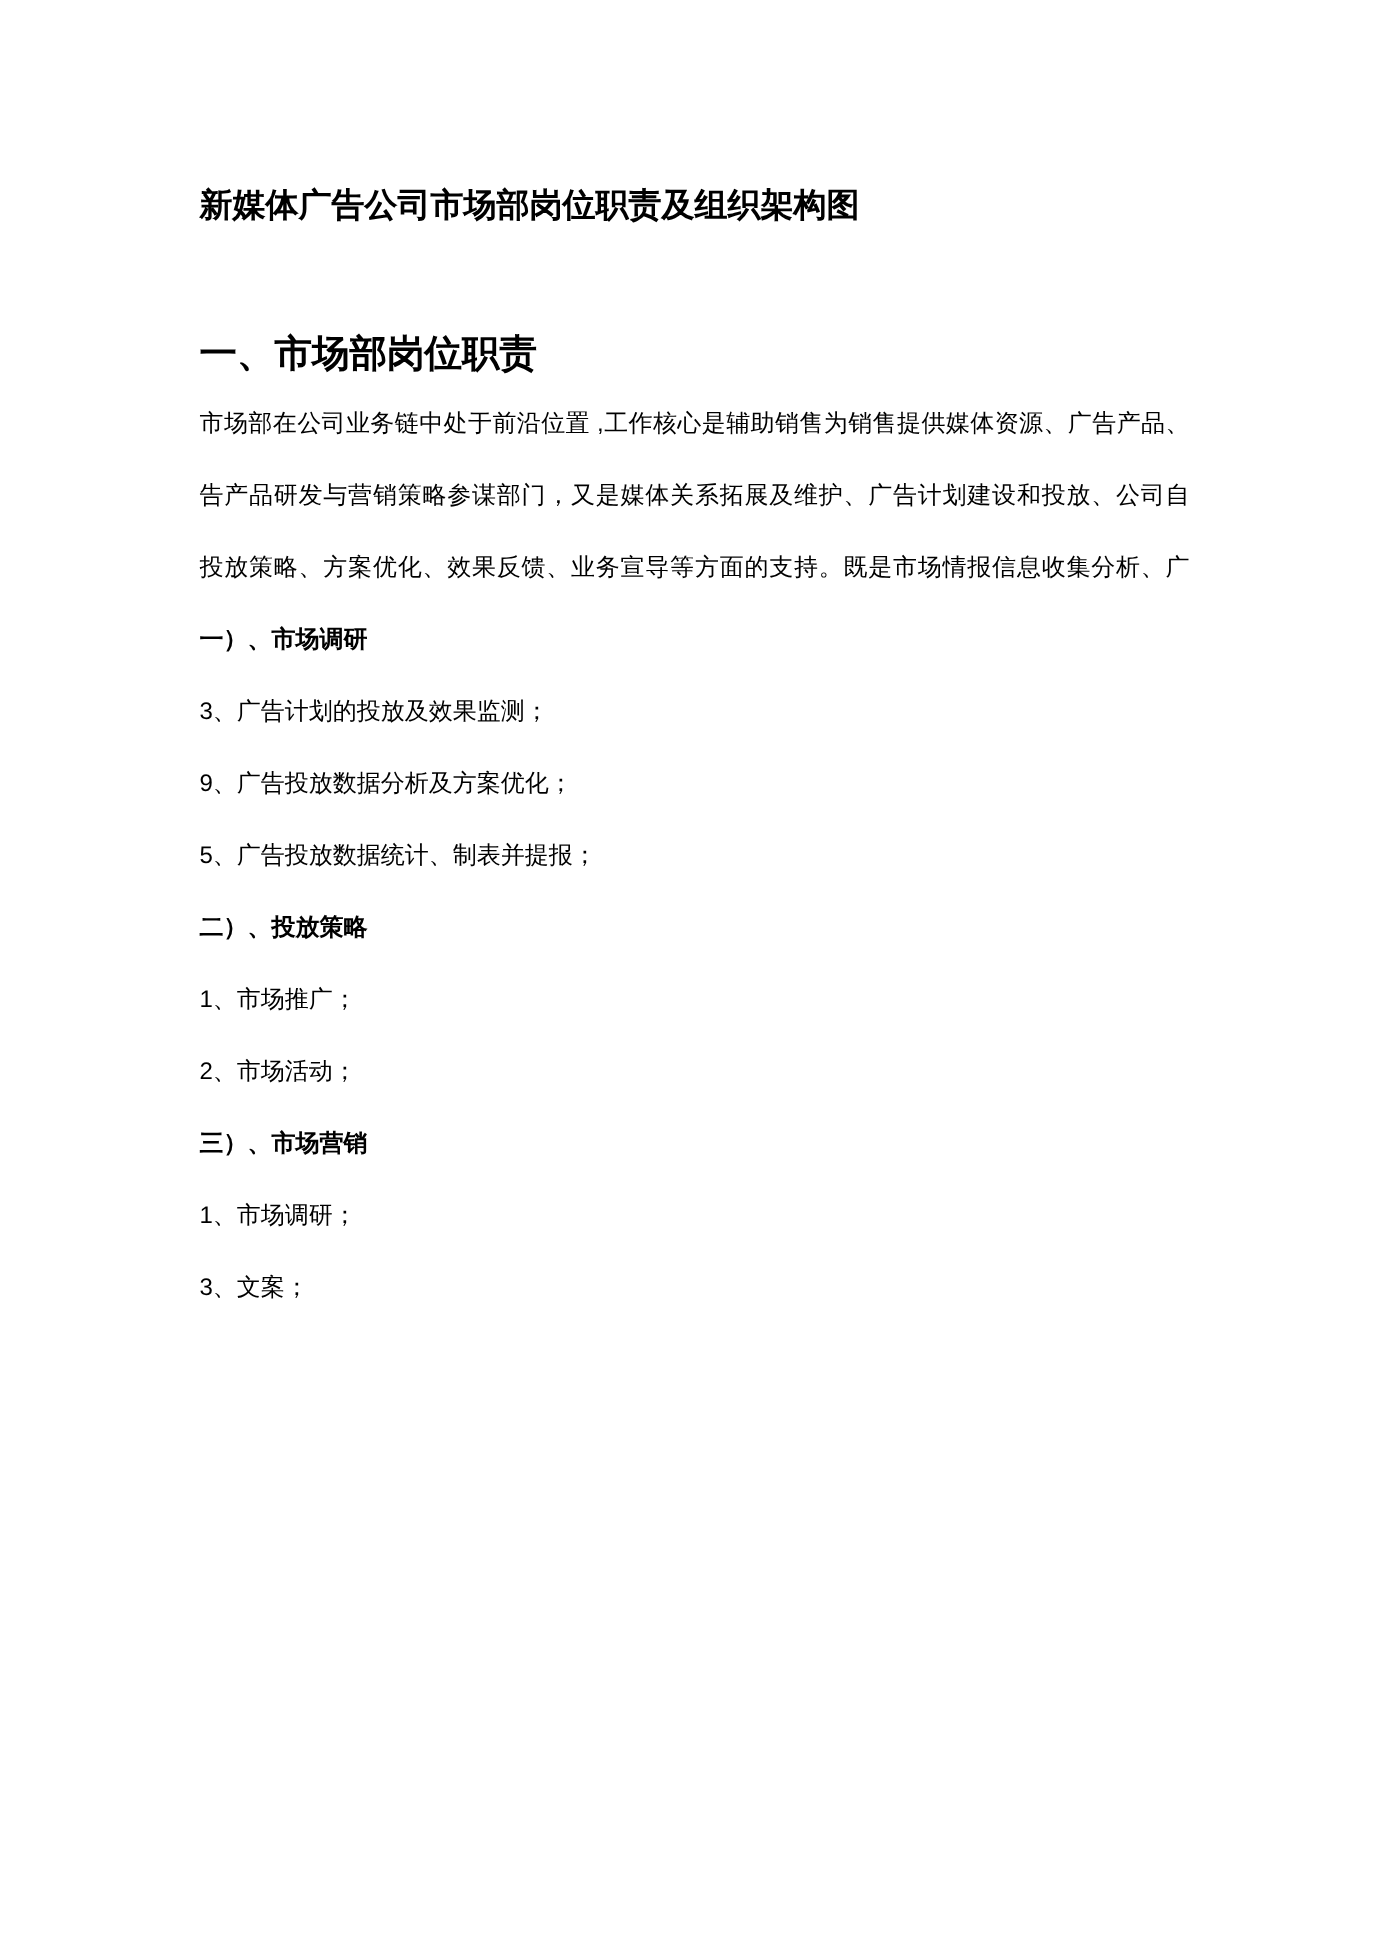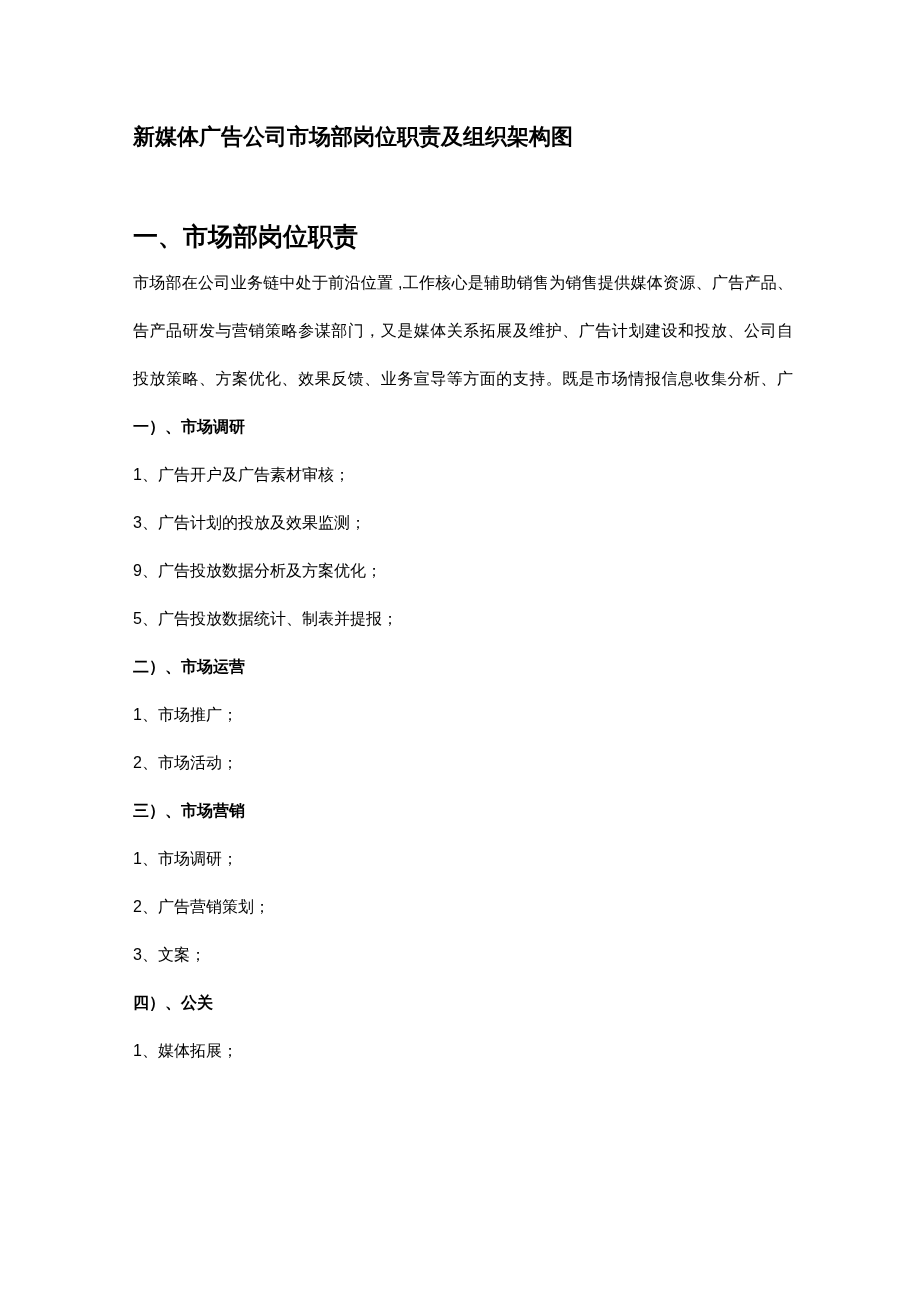--- a/index.html
+++ b/index.html
@@ -61,37 +61,31 @@
   <div class="section-heading">一、市场部岗位职责</div>
 
   <div>
     <div class="line para-line">市场部在公司业务链中处于前沿位置 ,工作核心是辅助销售为销售提供媒体资源、广告产品、</div>
     <div class="line para-line">告产品研发与营销策略参谋部门，又是媒体关系拓展及维护、广告计划建设和投放、公司自</div>
     <div class="line para-line">投放策略、方案优化、效果反馈、业务宣导等方面的支持。既是市场情报信息收集分析、广</div>
   </div>
 
   <div>
     <div class="line subhead">一）、市场调研</div>
-    <div class="line">1、广告开户及广告素材审核；</div>
     <div class="line">3、广告计划的投放及效果监测；</div>
     <div class="line">9、广告投放数据分析及方案优化；</div>
     <div class="line">5、广告投放数据统计、制表并提报；</div>
   </div>
 
   <div>
-    <div class="line subhead">二）、市场运营</div>
+    <div class="line subhead">二）、投放策略</div>
     <div class="line">1、市场推广；</div>
     <div class="line">2、市场活动；</div>
   </div>
 
   <div>
     <div class="line subhead">三）、市场营销</div>
     <div class="line">1、市场调研；</div>
-    <div class="line">2、广告营销策划；</div>
     <div class="line">3、文案；</div>
   </div>
 
-  <div>
-    <div class="line subhead">四）、公关</div>
-    <div class="line">1、媒体拓展；</div>
-  </div>
 
 </div>
 
 </body></html>

